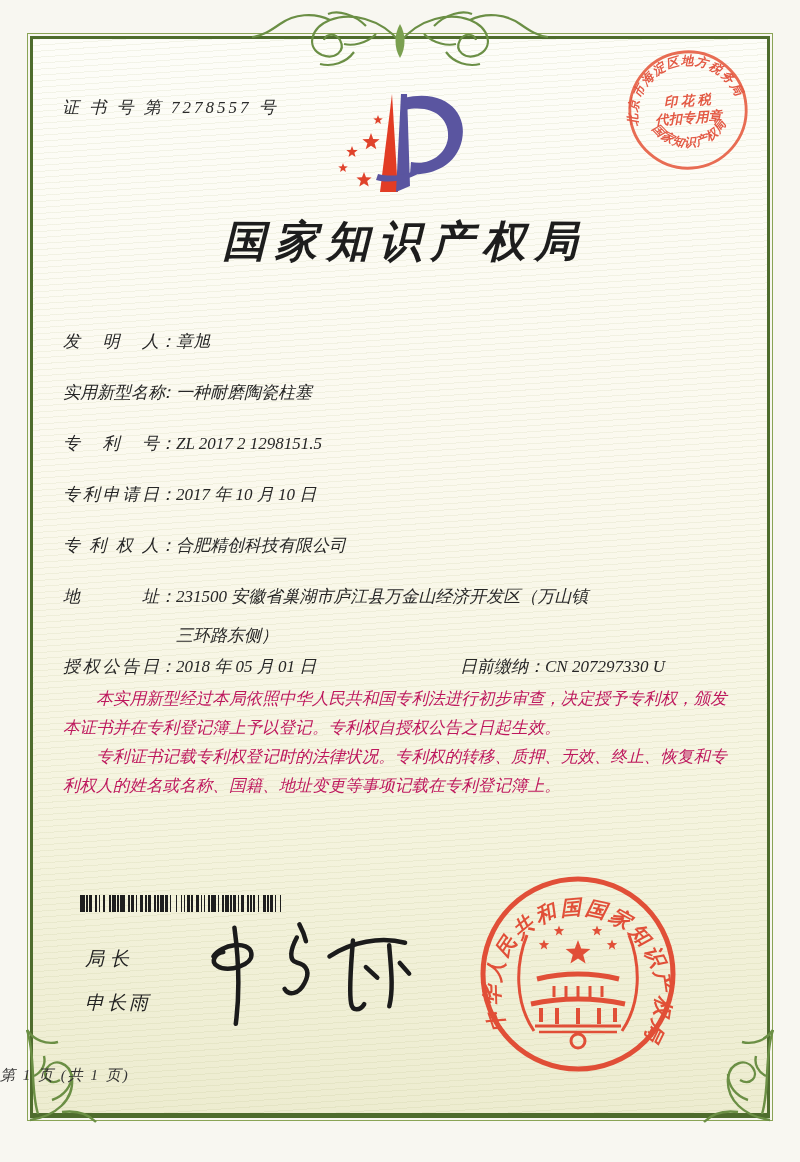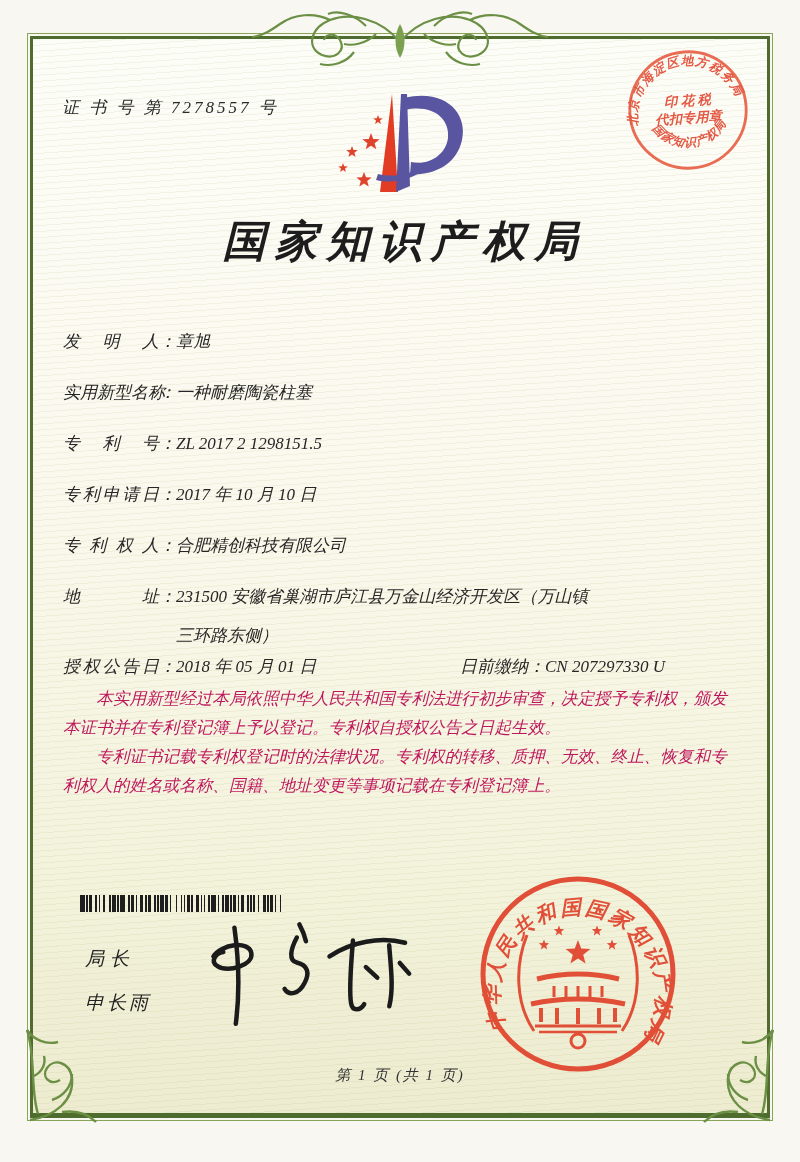--- a/index.html
+++ b/index.html
@@ -36,21 +36,21 @@
   .barcode{position:absolute;left:80px;top:895px;width:222px;height:17px;display:flex;align-items:stretch;}
   .bc-bar{background:#1e1e1e;height:100%;}
   .bc-space{height:100%;}
   
   .director-label{position:absolute;left:85px;top:946px;font-size:19px;letter-spacing:6px;color:#222;}
   .director-name{position:absolute;left:85px;top:990px;font-size:19px;letter-spacing:3px;color:#222;}
   .signature{position:absolute;left:192px;top:915px;width:240px;height:112px;transform:rotate(-2deg);}
   
   .seal{position:absolute;left:477px;top:873px;width:202px;height:202px;opacity:.93;}
   .seal-date{position:absolute;left:502px;top:1028px;font-size:17.5px;letter-spacing:2px;color:#161616;}
-  .footer{position:absolute;left:0;top:1066px;width:100%;text-align:center;font-size:15px;letter-spacing:2px;color:#333;}
+  .footer{position:absolute;left:0;top:1066px;width:100%;font-size:15px;letter-spacing:2px;color:#333;}
   .red{fill:#e0432c;}
 </style>
 </head>
 <body>
 
 <div class="page">
 
   <div class="frame-outer">
     <div class="frame-inner"></div>
   </div>

